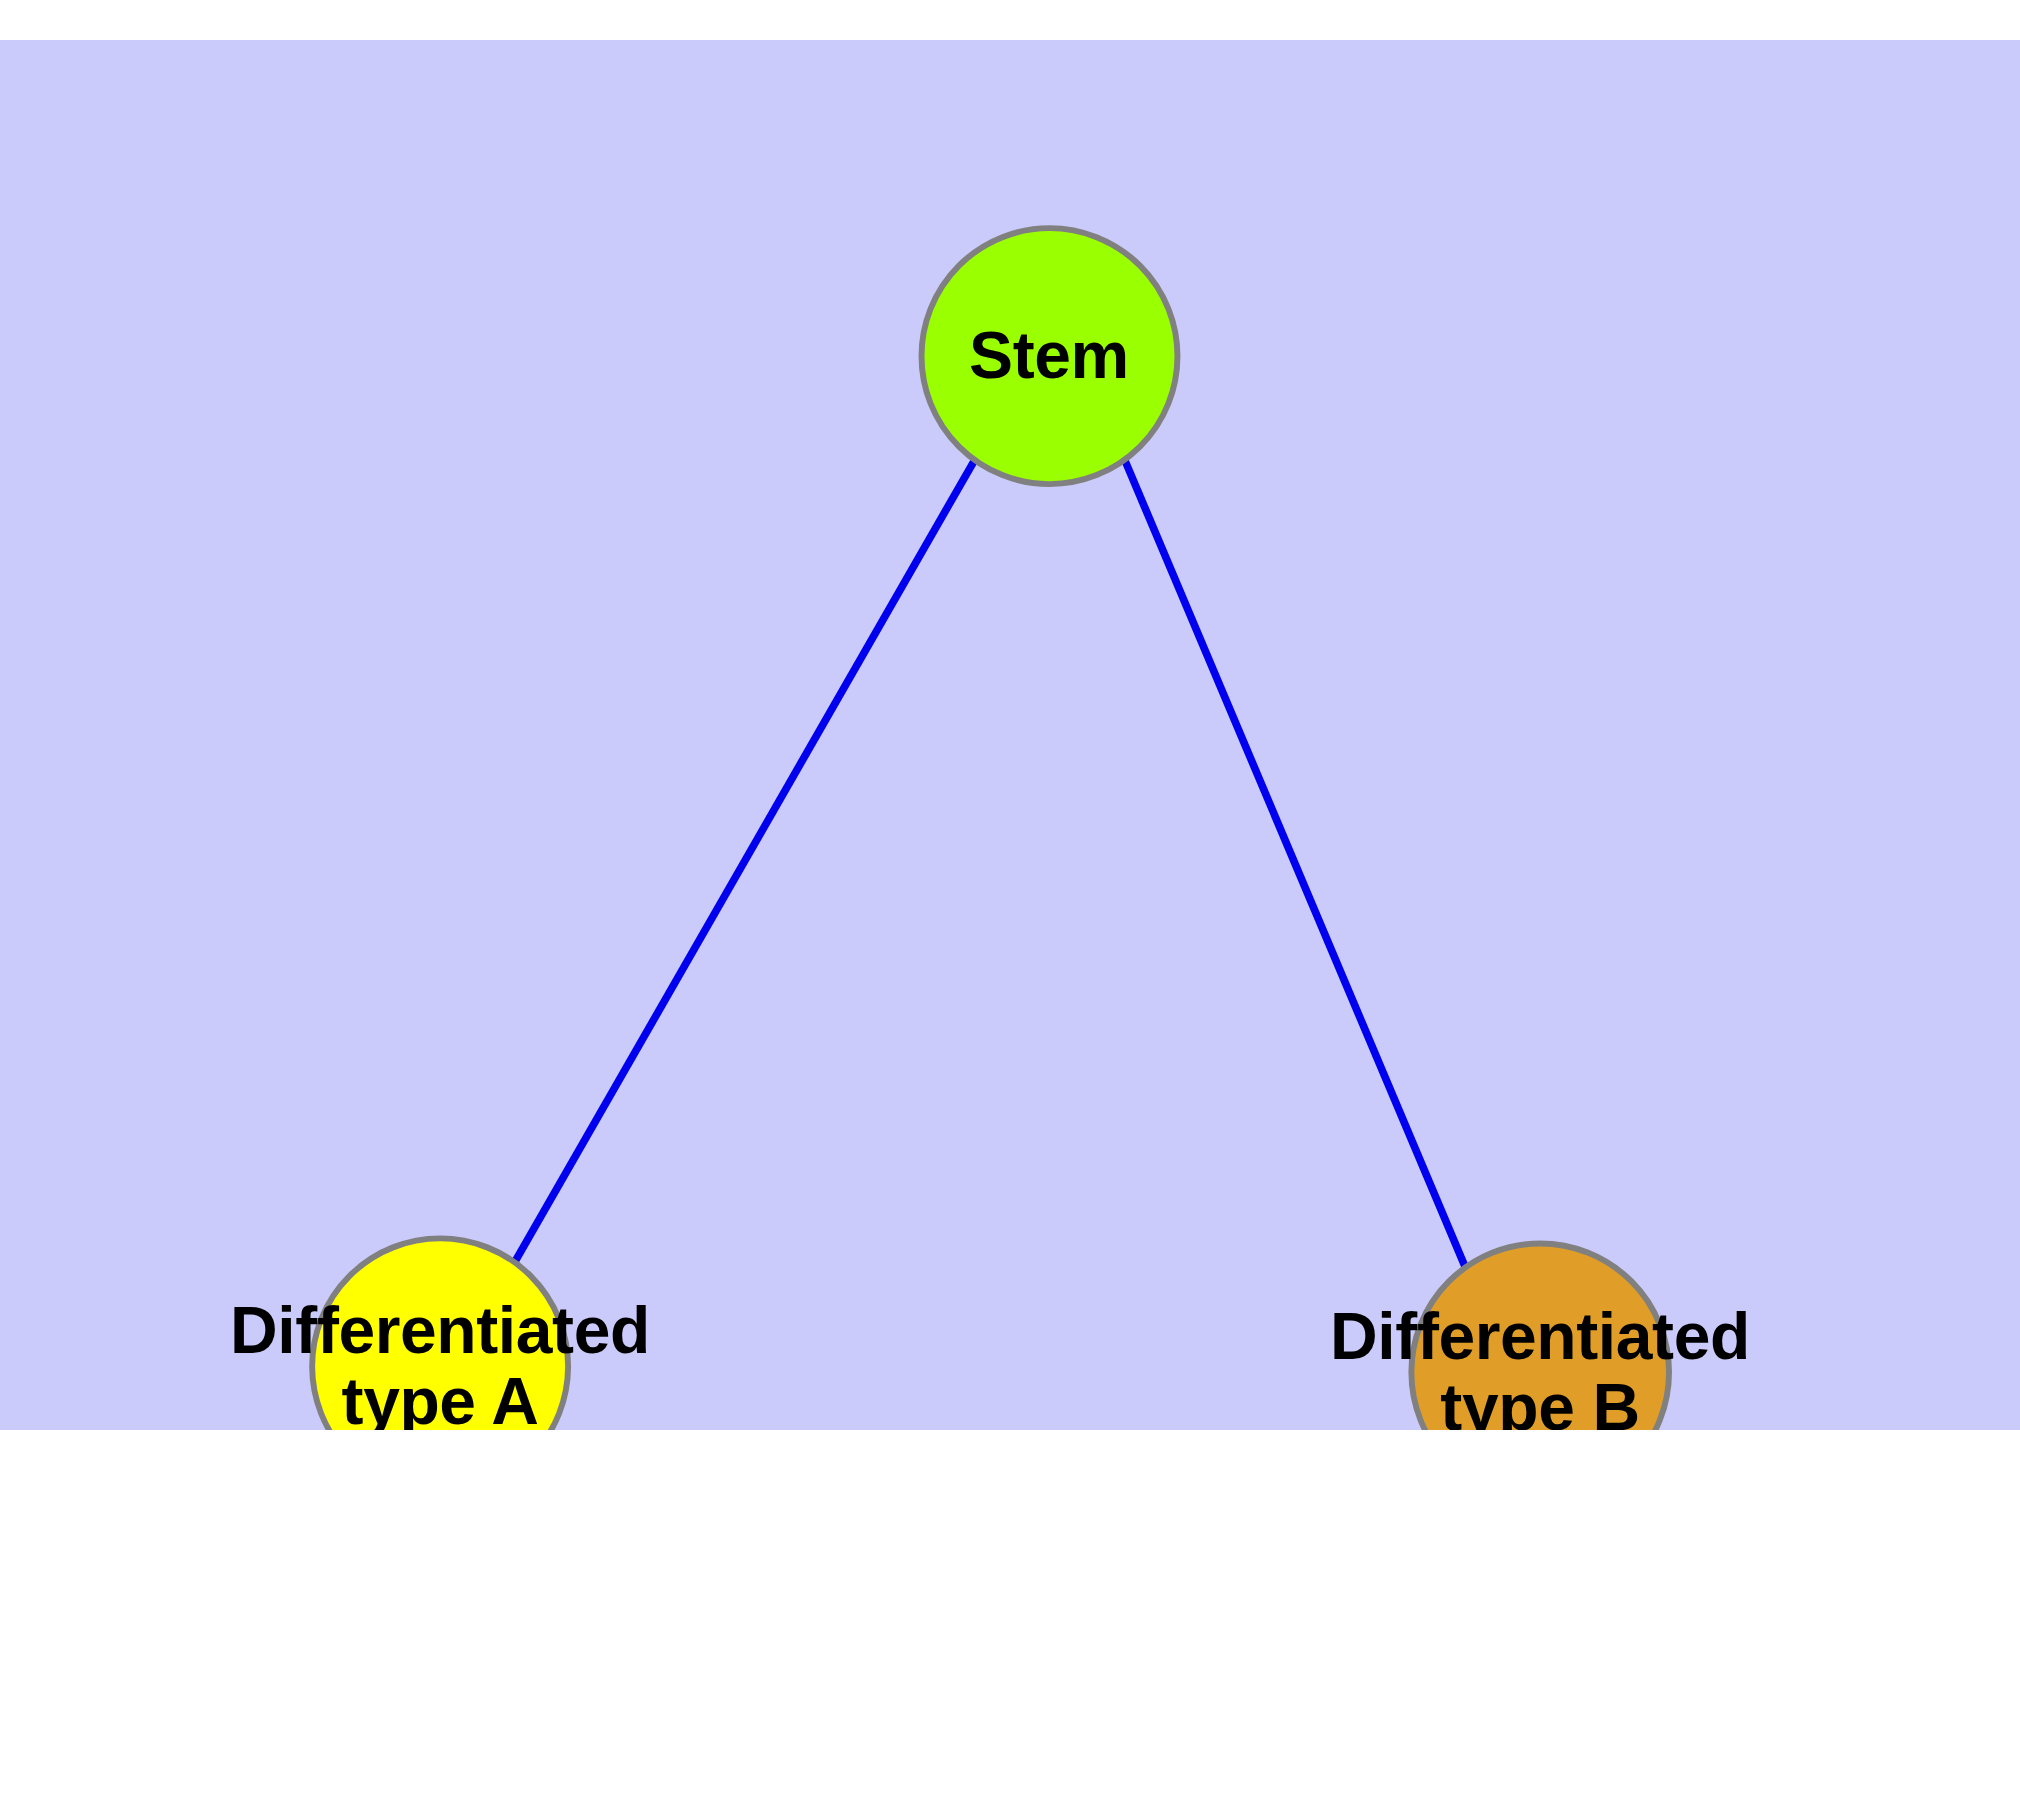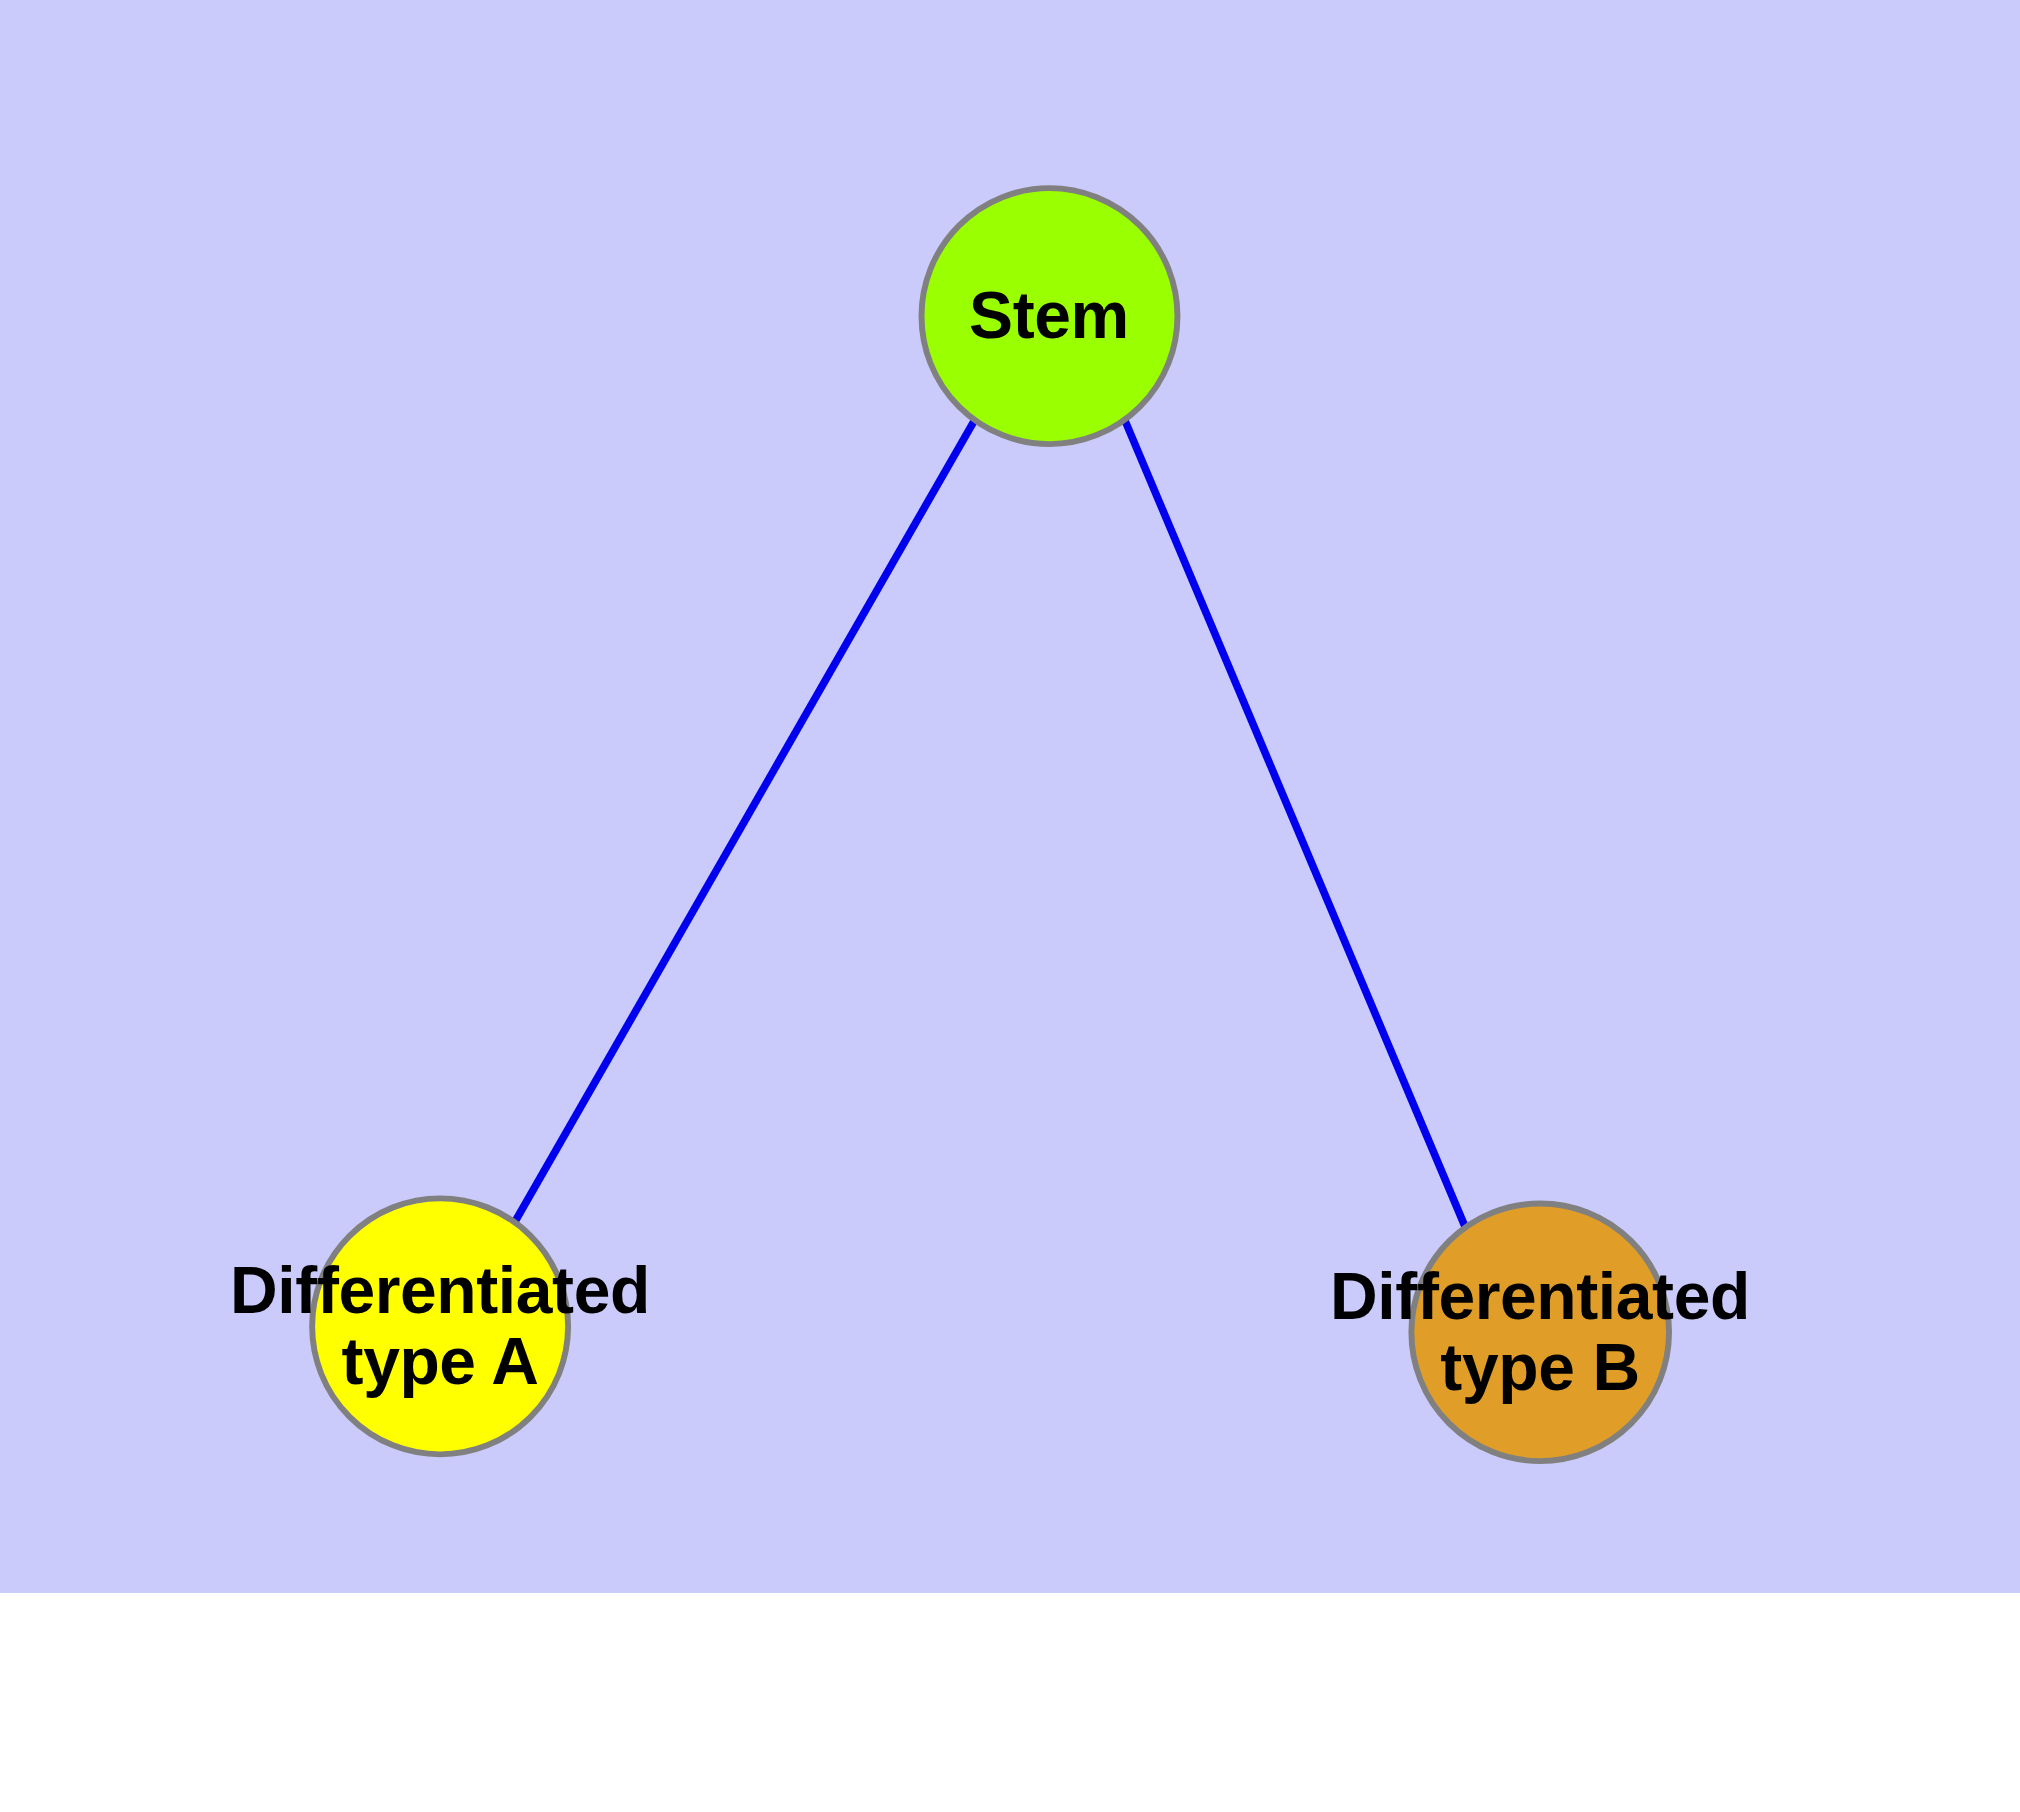--- a/index.html
+++ b/index.html
@@ -38,21 +38,21 @@
     letter-spacing: -0.4px;
     white-space: pre;
     transform: translate(-50%, -50%);
     pointer-events: none;
     font-family: "Liberation Sans", "DejaVu Sans", sans-serif;
   }
 </style>
 </head>
 <body>
 
-<div id="stage" style="width: 2021px; height: 1593px;">
+<div id="stage" style="width: 2021px; height: 1390px; margin-top: 40px;">
 
   <div id="canvas-bg" style="background: rgb(203, 203, 251);"></div>
 
   <svg id="graph-svg" viewBox="0 0 2384 2138" xmlns="http://www.w3.org/2000/svg" style="width: 2021px; height: 1812px;">
 
     <g>
       <line id="edge0" x1="1150" y1="495" x2="607" y2="1442" stroke="#0000EE" stroke-width="9" stroke-linecap="butt"></line>
       <line id="edge1" x1="1327" y1="496" x2="1729" y2="1449" stroke="#0000EE" stroke-width="9" stroke-linecap="butt"></line>
     </g>
 

